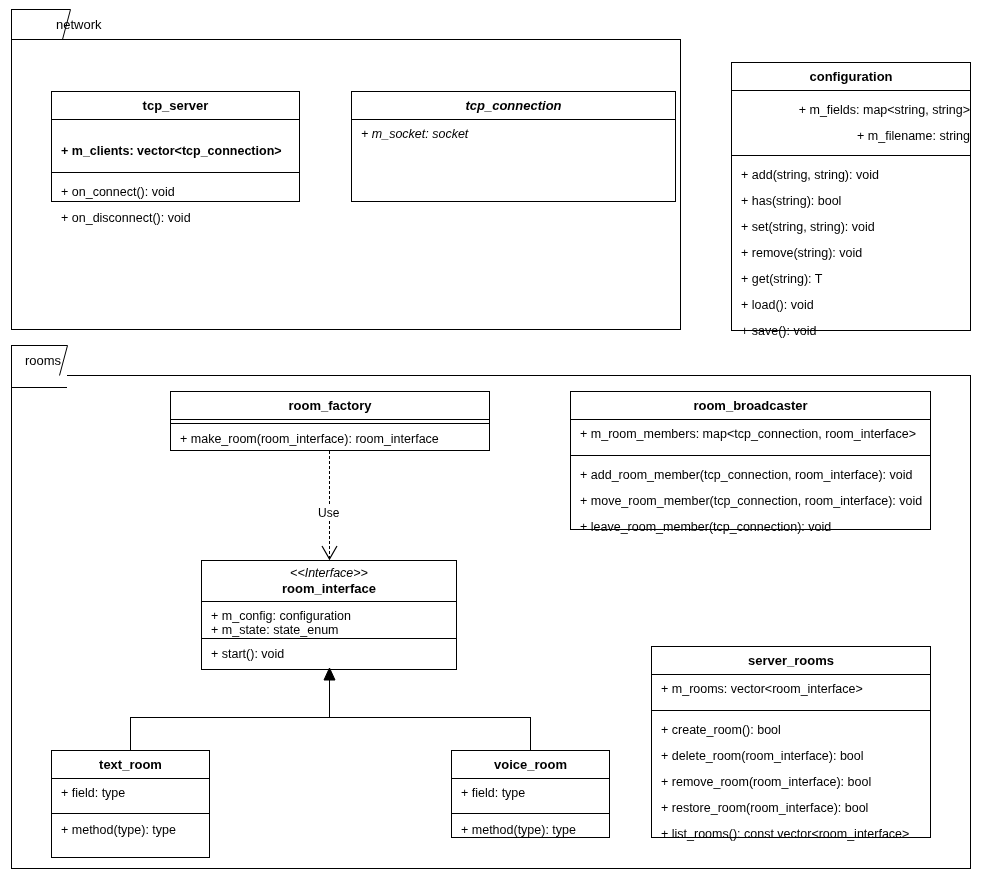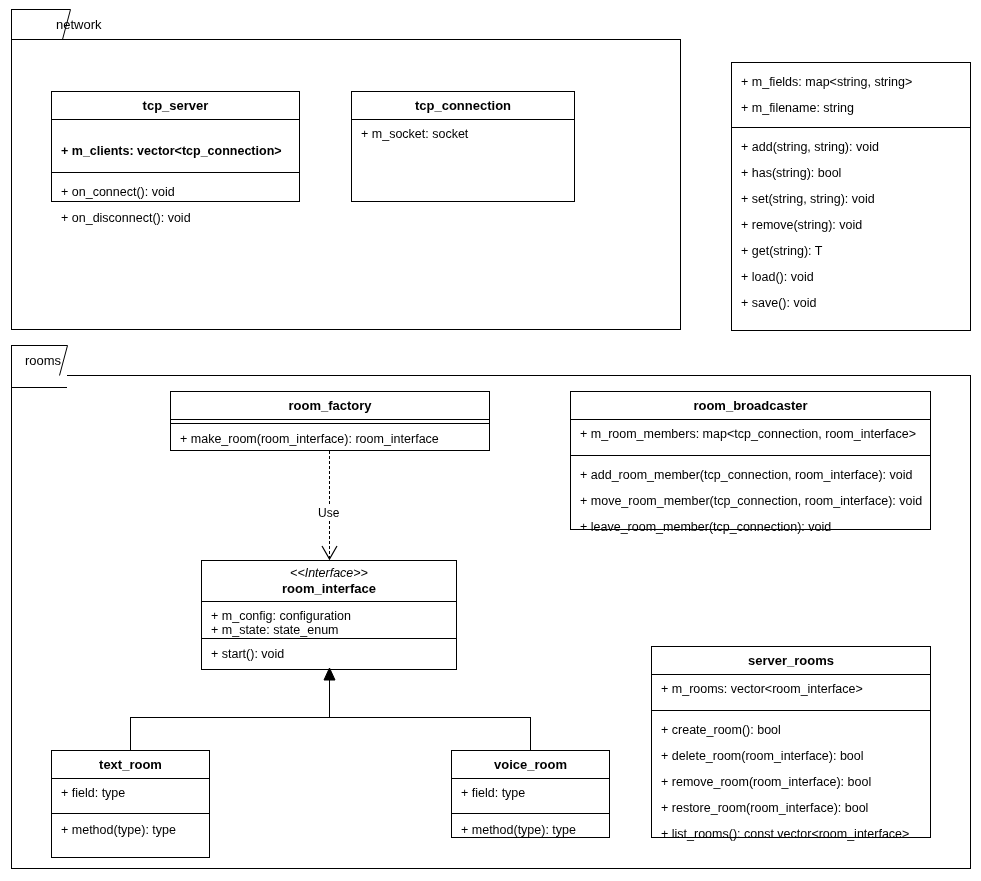--- a/index.html
+++ b/index.html
@@ -155,31 +155,34 @@
     </div>
     <div class="compartment spaced" style="height:29px;">
       <div class="member" style="margin:24px 0;font-weight:bold;">+ m_clients: vector&lt;tcp_connection&gt;</div>
     </div>
     <div class="compartment spaced">
       <div class="member">+ on_connect(): void</div>
       <div class="member">+ on_disconnect(): void</div>
     </div>
   </div>
 
-  <div class="cls" style="left:351px; top:91px; width:224px; height:111px;">
+  <div class="cls" style="left:351px; top:91px; width:325px; height:111px;font-style:italic;">
     <div class="cls-head">
       <span class="cname">tcp_connection</span>
     </div>
     <div class="compartment spaced" style="height:29px;">
       <div class="member" style="margin:7px 0;">+ m_socket: socket</div>
     </div>
   </div>
 
   <div class="cls" style="left:731px; top:62px; width:240px; height:269px;">
-    <div class="compartment spaced" style="height:53px;">
+    <div class="cls-head">
+      <span class="cname">configuration</span>
+    </div>
+    <div class="compartment spaced" style="height:53px;text-align:right;">
       <div class="member">+ m_fields: map&lt;string, string&gt;</div>
       <div class="member">+ m_filename: string</div>
     </div>
     <div class="compartment spaced">
       <div class="member">+ add(string, string): void</div>
       <div class="member">+ has(string): bool</div>
       <div class="member">+ set(string, string): void</div>
       <div class="member">+ remove(string): void</div>
       <div class="member">+ get(string): T</div>
       <div class="member">+ load(): void</div>

